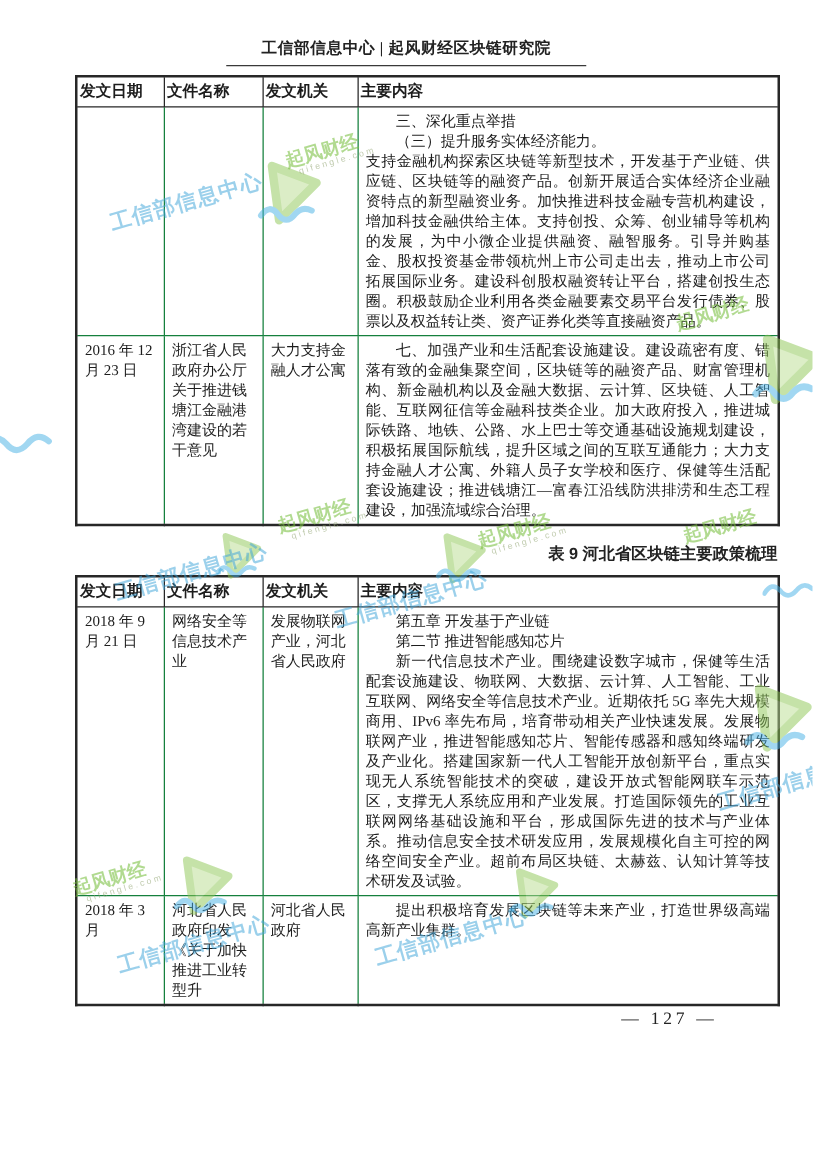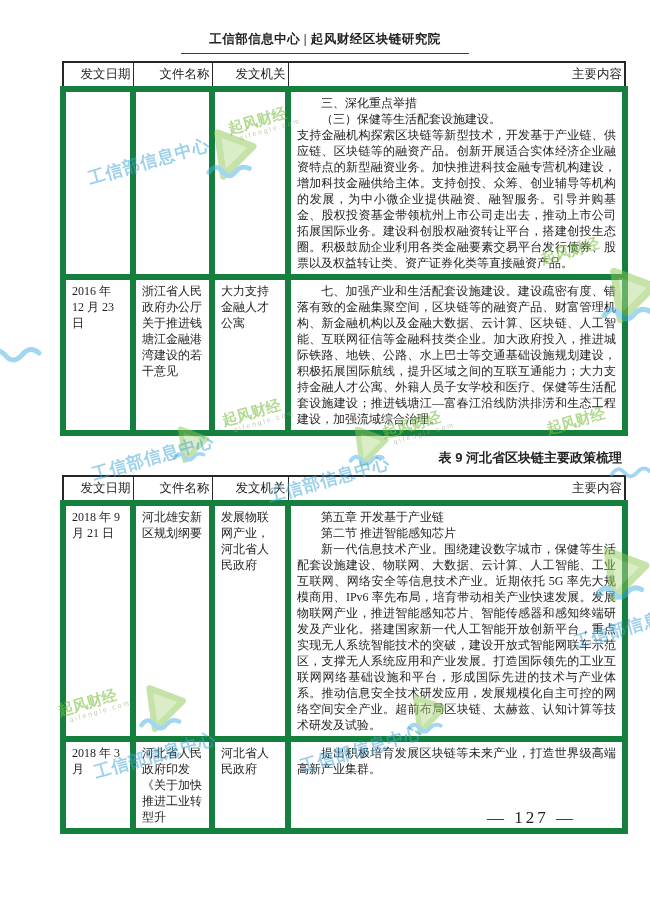--- a/index.html
+++ b/index.html
@@ -16,37 +16,37 @@
     display:inline-block;font-weight:bold;font-size:12.5px;letter-spacing:.5px;
     border-bottom:1.5px solid #3a3a3a;padding:0 28px 5px 28px;color:#222;text-align:center;
   }
 
   
   .doc-body{width:562px;margin:7px 0 0 60px;position:relative;z-index:1;}
   table.policy{border-collapse:collapse;width:562px;table-layout:fixed;background:transparent;}
   table.policy{border:2px solid #272727;}
   table.policy th{
     border:1px solid #272727;border-bottom:1.5px solid #272727;
-    font-weight:normal;font-size:12.5px;padding:3px 2px;text-align:right;background:transparent;
+    font-weight:bold;font-size:12.5px;padding:3px 2px;text-align:left;background:transparent;
   }
   table.policy td{
-    border:6px solid #15803d;vertical-align:top;font-size:12px;line-height:16px;
+    border:1px solid #15803d;vertical-align:top;font-size:12px;line-height:16px;
     padding:3px 6px;background:transparent;
   }
   td.c-content{text-align:justify;padding:2px 8px 4px 8px;}
   td p{margin:0;}
   .ind{text-indent:2em;}
 
   .table-caption{
     font-weight:bold;text-align:right;font-size:13px;margin:13px 0 8px 0;
     font-family:"Liberation Sans","DejaVu Sans",sans-serif;color:#222;
   }
 
   .page-number{
-    position:absolute;top:808px;left:487px;font-size:17px;letter-spacing:3px;color:#222;z-index:1;
+    position:absolute;top:808px;left:497px;font-size:14px;letter-spacing:3px;color:#222;z-index:1;
   }
 
   
   .wm{position:absolute;transform:rotate(-16deg);font-weight:bold;pointer-events:none;z-index:4;white-space:nowrap;}
   .wm-blue{color:rgba(64,164,216,.52);font-size:17px;letter-spacing:1px;
            font-family:"Liberation Sans","DejaVu Sans",sans-serif;}
   .wm-green{color:rgba(120,192,64,.58);font-size:15px;
             font-family:"Liberation Sans","DejaVu Sans",sans-serif;}
   .wm-sub{display:block;font-size:7px;color:rgba(150,168,120,.6);font-weight:normal;
           letter-spacing:2px;margin-top:-2px;text-indent:8px;}
@@ -78,21 +78,21 @@
           <th>主要内容</th>
         </tr>
       </thead>
       <tbody>
         <tr>
           <td class="c-date"></td>
           <td class="c-doc"></td>
           <td class="c-org"></td>
           <td class="c-content">
             <p class="ind">三、深化重点举措</p>
-            <p class="ind">（三）保健等生活配套设施建设。</p>
+            <p class="ind">（三）提升服务实体经济能力。</p>
             <p>支持金融机构探索区块链等新型技术，开发基于产业链、供应链、区块链等的融资产品。创新开展适合实体经济企业融资特点的新型融资业务。加快推进科技金融专营机构建设，增加科技金融供给主体。支持创投、众筹、创业辅导等机构的发展，为中小微企业提供融资、融智服务。引导并购基金、股权投资基金带领杭州上市公司走出去，推动上市公司拓展国际业务。建设科创股权融资转让平台，搭建创投生态圈。积极鼓励企业利用各类金融要素交易平台发行债券、股票以及权益转让类、资产证券化类等直接融资产品。</p>
           </td>
         </tr>
         <tr>
           <td class="c-date">2016 年 12 月 23 日</td>
           <td class="c-doc">浙江省人民政府办公厅关于推进钱塘江金融港湾建设的若干意见</td>
           <td class="c-org">大力支持金融人才公寓</td>
           <td class="c-content">
             <p class="ind">七、加强产业和生活配套设施建设。建设疏密有度、错落有致的金融集聚空间，区块链等的融资产品、财富管理机构、新金融机构以及金融大数据、云计算、区块链、人工智能、互联网征信等金融科技类企业。加大政府投入，推进城际铁路、地铁、公路、水上巴士等交通基础设施规划建设，积极拓展国际航线，提升区域之间的互联互通能力；大力支持金融人才公寓、外籍人员子女学校和医疗、保健等生活配套设施建设；推进钱塘江—富春江沿线防洪排涝和生态工程建设，加强流域综合治理。</p>
           </td>
@@ -113,21 +113,21 @@
         <tr>
           <th>发文日期</th>
           <th>文件名称</th>
           <th>发文机关</th>
           <th>主要内容</th>
         </tr>
       </thead>
       <tbody>
         <tr>
           <td class="c-date">2018 年 9 月 21 日</td>
-          <td class="c-doc">河北雄安新区规划纲要</td>
+          <td class="c-doc">网络安全等信息技术产业</td>
           <td class="c-org">发展物联网产业，河北省人民政府</td>
           <td class="c-content">
             <p class="ind">第五章 开发基于产业链</p>
             <p class="ind">第二节 推进智能感知芯片</p>
             <p class="ind">新一代信息技术产业。围绕建设数字城市，保健等生活配套设施建设、物联网、大数据、云计算、人工智能、工业互联网、网络安全等信息技术产业。近期依托 5G 率先大规模商用、IPv6 率先布局，培育带动相关产业快速发展。发展物联网产业，推进智能感知芯片、智能传感器和感知终端研发及产业化。搭建国家新一代人工智能开放创新平台，重点实现无人系统智能技术的突破，建设开放式智能网联车示范区，支撑无人系统应用和产业发展。打造国际领先的工业互联网网络基础设施和平台，形成国际先进的技术与产业体系。推动信息安全技术研发应用，发展规模化自主可控的网络空间安全产业。超前布局区块链、太赫兹、认知计算等技术研发及试验。</p>
           </td>
         </tr>
         <tr>
           <td class="c-date">2018 年 3 月</td>
           <td class="c-doc">河北省人民政府印发《关于加快推进工业转型升</td>

